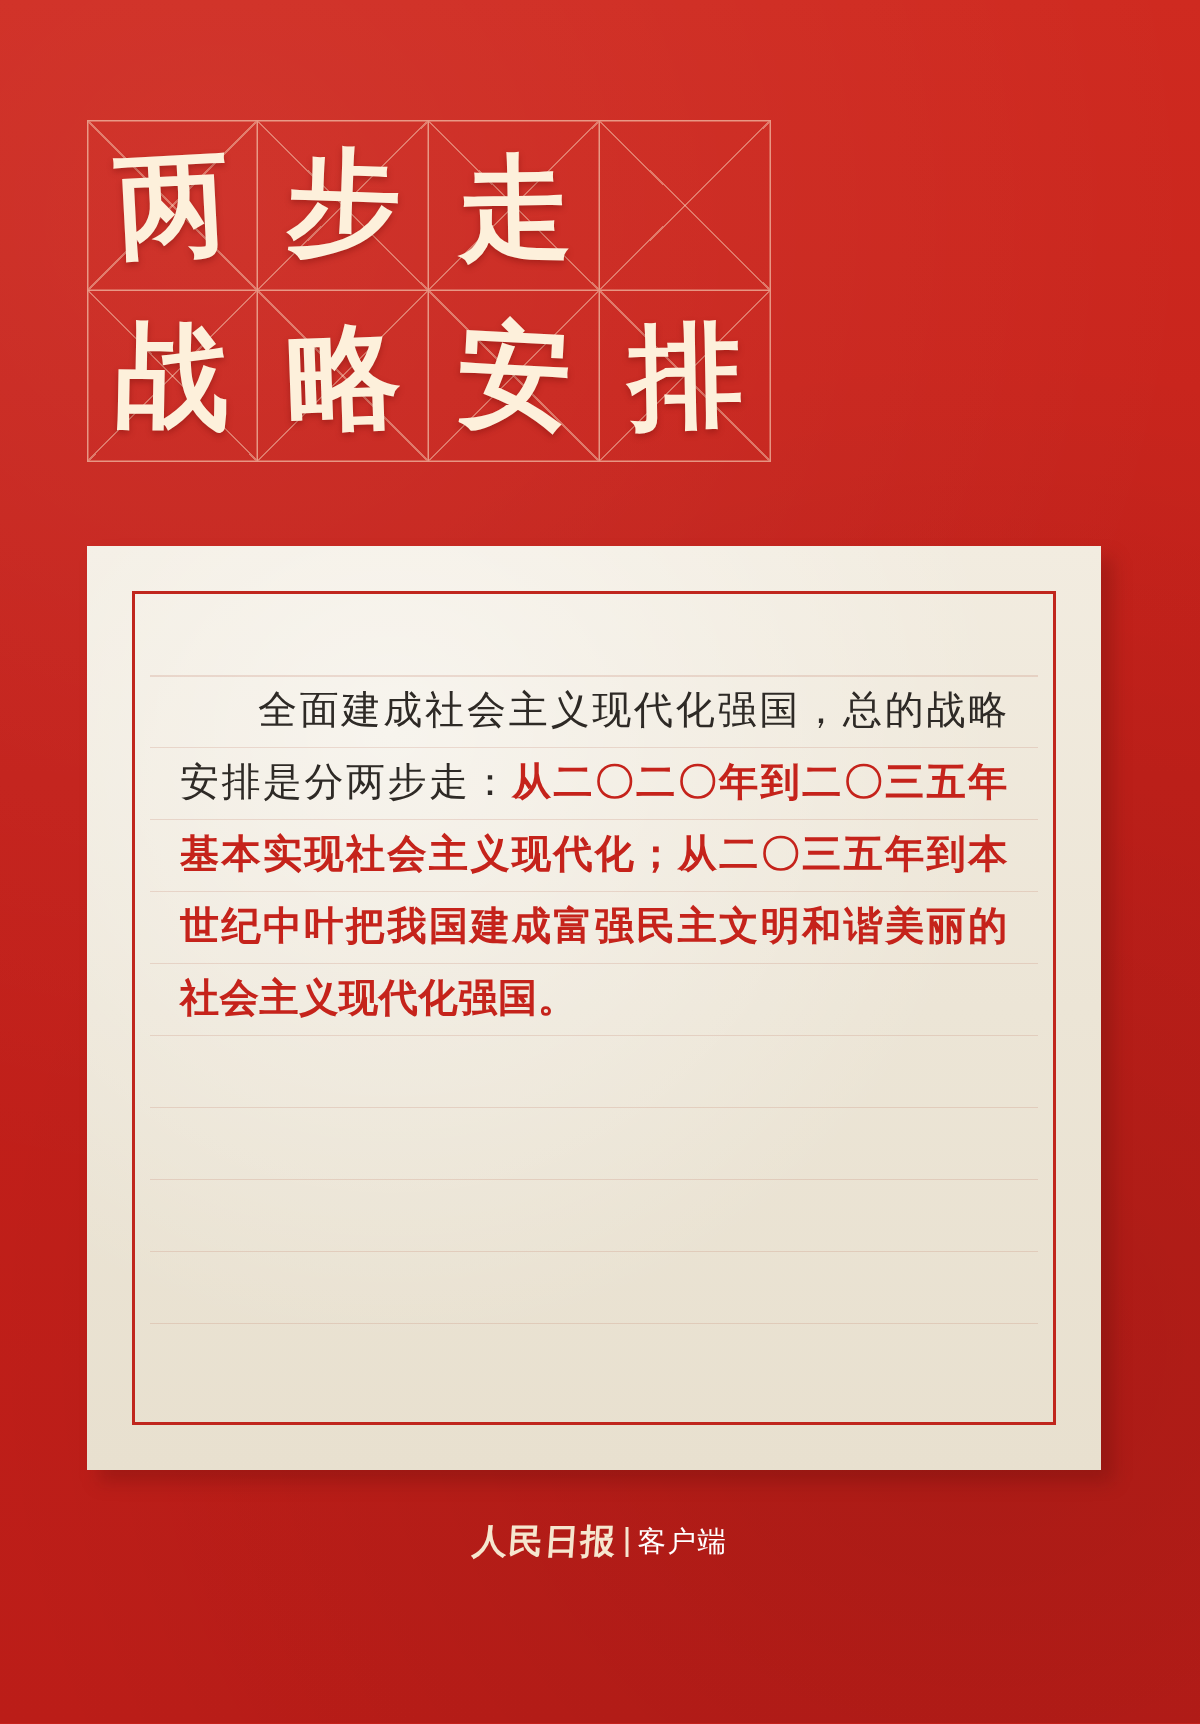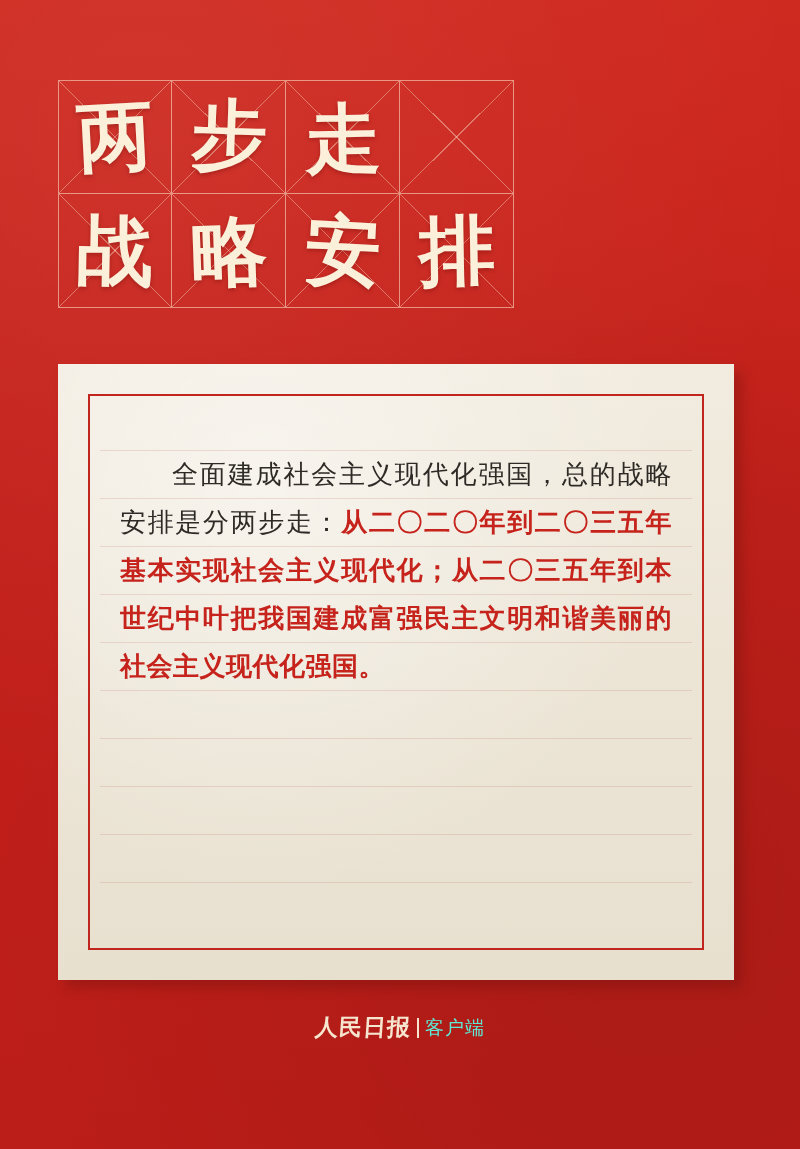--- a/index.html
+++ b/index.html
@@ -188,21 +188,21 @@
     transform: skewX(-4deg);
   }
   .logo-divider {
     width: 2px;
     height: 20px;
     background: #f6e6cf;
   }
   .logo-sub {
     font-family: "DejaVu Sans", "Liberation Sans", sans-serif;
     font-size: 19px;
-    color: #5eead4;
+    color: #ffffff;
     letter-spacing: 1px;
   }
 </style>
 </head>
 <body>
 
 <div class="bg-texture"></div>
 
 <div class="title-area">
   <div class="grid">

